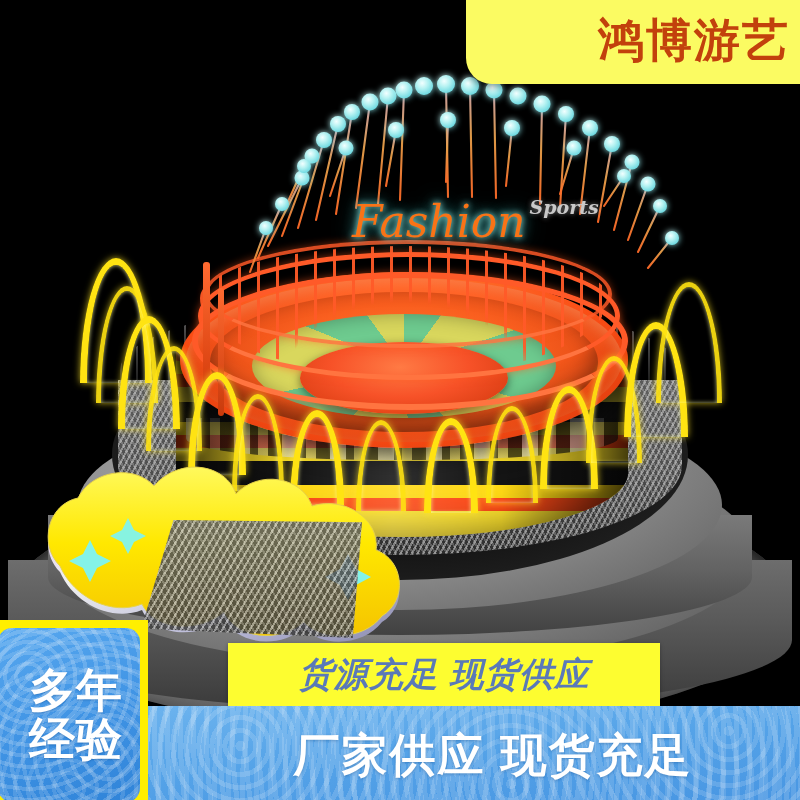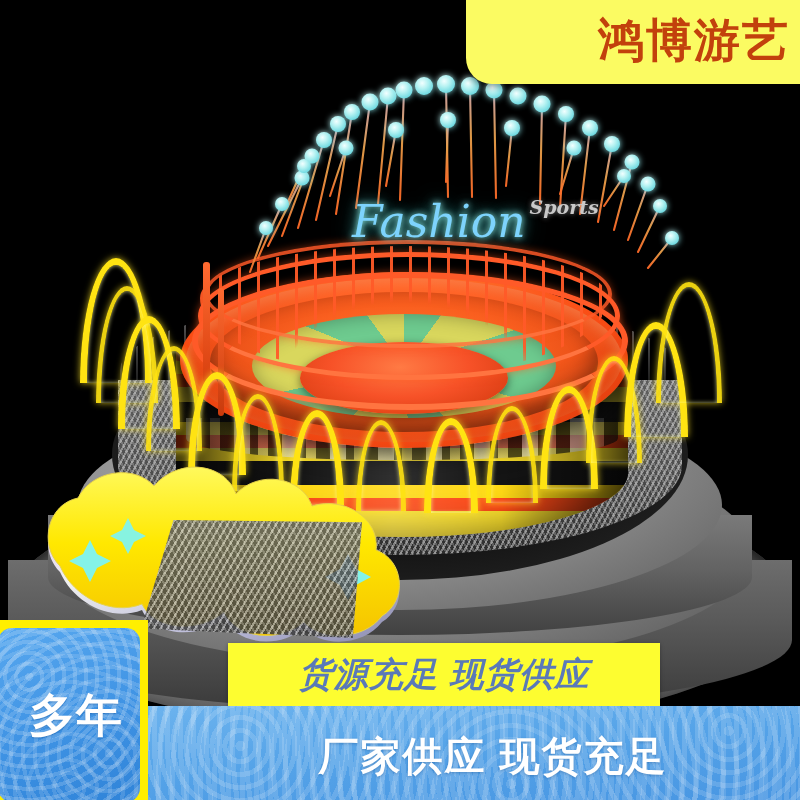--- a/index.html
+++ b/index.html
@@ -309,21 +309,21 @@
     position: absolute;
     left: 352px; top: 196px;
     display: flex;
     align-items: flex-end;
     gap: 4px;
   }
   .fashion-text {
     font-family: "DejaVu Serif", serif;
     font-style: italic;
     font-size: 44px;
-    color: #7dd3fc;
+    color: #f97316;
     text-shadow:
       0 0 6px rgba(150,250,245,.95),
       0 0 14px rgba(90,230,225,.7),
       0 0 24px rgba(60,200,200,.45);
     line-height: .9;
     white-space: nowrap;
   }
   .sports-text {
     font-family: "DejaVu Serif", serif;
     font-style: italic;
@@ -400,21 +400,21 @@
       repeating-radial-gradient(circle at 55% 78%, rgba(255,255,255,.13) 0 5px, rgba(255,255,255,0) 5px 14px),
       repeating-radial-gradient(circle at 88% 25%, rgba(255,255,255,.14) 0 5px, rgba(255,255,255,0) 5px 13px),
       linear-gradient(175deg, #6cb3ee 0%, #55a3e8 45%, #4795e2 100%);
     display: flex;
     align-items: center;
     justify-content: center;
     padding-left: 30px;
     box-sizing: border-box;
   }
   .strip-blue-text {
-    font-size: 40px;
+    font-size: 46px;
     font-weight: bold;
     color: #ffffff;
     letter-spacing: 2px;
     text-shadow: 0 1px 3px rgba(0,50,110,.3);
     white-space: nowrap;
   }
 </style>
 </head>
 <body>
 
@@ -597,20 +597,21 @@
   </div>
 
   <div class="fashion-wrap">
     <span class="fashion-text">Fashion</span>
     <span class="sports-text">Sports</span>
   </div>
 
   <div class="corner-badge">
     <div class="corner-badge-inner">
       <span class="corner-badge-line">多年</span>
+      <span class="corner-badge-line">经验</span>
     </div>
   </div>
 
   <div class="strip-yellow">
     <span class="strip-yellow-text">货源充足  现货供应</span>
   </div>
 
   <div class="strip-blue">
     <span class="strip-blue-text">厂家供应  现货充足</span>
   </div>

